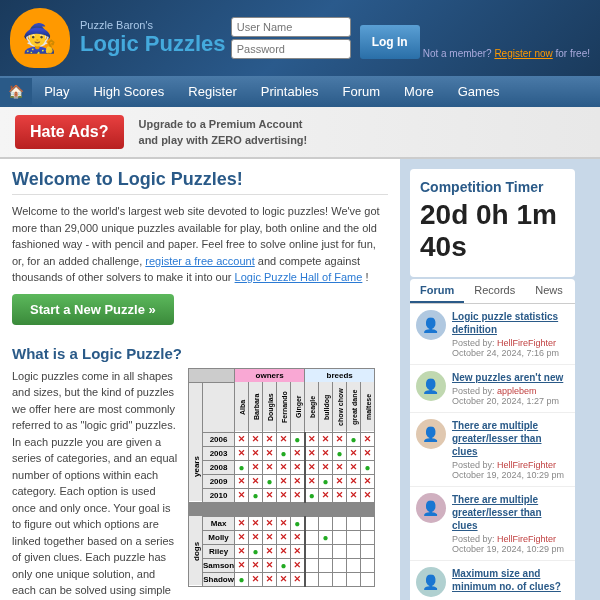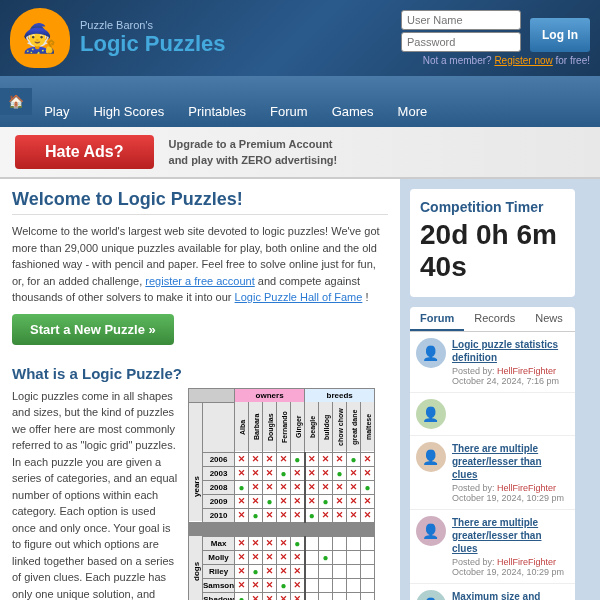--- a/index.html
+++ b/index.html
@@ -5,36 +5,36 @@
     * { box-sizing: border-box; margin: 0; padding: 0; }
     body { font-family: Arial, sans-serif; font-size: 13px; background: #c8d8e8; width: 600px; min-height: 600px; overflow-x: hidden; }
 
     
     #header { background: linear-gradient(135deg, #1a3a5c 0%, #2a5a8c 50%, #1a3a5c 100%); padding: 8px 10px; display: flex; align-items: center; justify-content: space-between; }
     #logo-area { display: flex; align-items: center; gap: 10px; }
     #logo-mascot { width: 60px; height: 60px; background: #f90; border-radius: 50% 50% 40% 40%; position: relative; overflow: hidden; display: flex; align-items: center; justify-content: center; font-size: 28px; }
     #logo-text { color: white; }
     #logo-text .subtitle { font-size: 11px; color: #aac8e8; }
     #logo-text .title { font-size: 22px; font-weight: bold; color: #4ad; }
-    #login-area { display: flex; flex-direction: column; gap: 3px; }
+    #login-area { display: flex; flex-direction: row; gap: 3px; align-items: flex-end; }
     #login-fields { display: flex; flex-direction: column; gap: 2px; }
     .login-input { width: 120px; padding: 3px 5px; font-size: 11px; border: 1px solid #888; border-radius: 3px; }
     #login-btn { background: linear-gradient(to bottom, #5a9fd4, #2a6fa8); color: white; border: none; padding: 10px 12px; font-size: 12px; font-weight: bold; border-radius: 3px; cursor: pointer; align-self: flex-end; margin-left: 5px; }
     #login-row { display: flex; align-items: center; gap: 4px; }
     #register-link { font-size: 10px; color: #aad; text-align: right; }
     #register-link a { color: #f90; }
 
     
     #nav { background: linear-gradient(to bottom, #4a7aa8, #2a5a88); display: flex; align-items: center; padding: 0; }
     #nav-home { background: #2a5a88; padding: 6px 8px; color: white; cursor: pointer; }
-    .nav-item { color: white; padding: 8px 12px; font-size: 13px; cursor: pointer; text-decoration: none; display: inline-block; margin-top: 20px; }
+    .nav-item { color: white; padding: 8px 12px; font-size: 13px; cursor: pointer; text-decoration: none; display: inline-block; }
 
     
     #ad-banner { background: linear-gradient(to right, #f5f5f5, #e8e8e8); border-bottom: 2px solid #ccc; padding: 8px 15px; display: flex; align-items: center; gap: 15px; }
-    #hate-ads { background: linear-gradient(to bottom, #e84040, #b82020); color: white; padding: 8px 30px; font-size: 16px; font-weight: bold; border-radius: 4px; }
+    #hate-ads { background: linear-gradient(to bottom, #e84040, #b82020); color: white; padding: 8px 15px; font-size: 16px; font-weight: bold; border-radius: 4px; }
     #ad-text { font-size: 11px; color: #555; line-height: 1.5; }
     #ad-text span { font-weight: bold; }
 
     
     #main { display: flex; gap: 0; padding: 0; }
     #content { flex: 1; padding: 10px 12px; background: white; max-width: 400px; }
     #sidebar { width: 185px; padding: 10px; background: #c8d8e8; }
 
     
     .section-title { font-size: 18px; font-weight: bold; color: #2a5a88; margin-bottom: 8px; border-bottom: 1px solid #ddd; padding-bottom: 4px; }
@@ -53,21 +53,21 @@
 
     .grid-table { border-collapse: collapse; font-size: 8px; }
     .grid-table th, .grid-table td { border: 1px solid #888; width: 14px; height: 14px; text-align: center; vertical-align: middle; padding: 0; }
     .grid-table th { background: #ddd; font-weight: bold; }
     .header-row th { writing-mode: vertical-lr; transform: rotate(180deg); height: 50px; font-size: 7px; background: #e8e8e8; }
     .row-header { background: #e8e8e8; font-weight: bold; }
     .x-mark { color: #cc2222; font-weight: bold; font-size: 9px; }
     .o-mark { color: #22aa22; font-weight: bold; font-size: 10px; }
 
     
-    #competition { background: white; border-radius: 4px; padding: 10px; margin-bottom: 10px; }
+    #competition { background: white; border-radius: 4px; padding: 10px; margin-bottom: 2px; }
     .comp-title { font-size: 14px; color: #2a5a88; font-weight: bold; margin-bottom: 4px; }
     .comp-timer { font-size: 28px; font-weight: bold; color: #222; margin: 4px 0; }
 
     
     #forum-section { background: white; border-radius: 4px; overflow: hidden; }
     .forum-tabs { display: flex; border-bottom: 1px solid #ccc; }
     .forum-tab { padding: 5px 10px; font-size: 11px; cursor: pointer; color: #555; border-bottom: 2px solid transparent; }
     .forum-tab.active { color: #2a5a88; border-bottom: 2px solid #2a5a88; font-weight: bold; }
 
     .forum-item { display: flex; gap: 6px; padding: 6px; border-bottom: 1px solid #eee; align-items: flex-start; }
@@ -101,24 +101,25 @@
       <a href="#">Register now</a>
       <span>for free!</span>
     </div>
   </div>
 </div>
 
 <div id="nav">
   <div id="nav-home">🏠</div>
   <a class="nav-item">Play</a>
   <a class="nav-item">High Scores</a>
+  <a class="nav-item">Register</a>
   <a class="nav-item">Printables</a>
   <a class="nav-item">Forum</a>
+  <a class="nav-item">More</a>
   <a class="nav-item">Games</a>
-  <a class="nav-item">More</a>
 </div>
 
 <div id="ad-banner">
   <div id="hate-ads">Hate Ads?</div>
   <div id="ad-text">
     <span>Upgrade to a Premium Account</span><br>
     <span>and play with</span>
     <span>ZERO</span>
     <span>advertising!</span>
   </div>
@@ -310,39 +311,43 @@
               </table>
             </div>
         </div>
       </div>
     </div>
   </div>
 
   <div id="sidebar">
     <div id="competition">
       <div class="comp-title">Competition Timer</div>
-      <div class="comp-timer">20d 0h 6m 40s</div>
+      <div class="comp-timer">20d 0h 1m 40s</div>
     </div>
 
     <div id="forum-section">
       <div class="forum-tabs">
         <div class="forum-tab active">Forum</div>
         <div class="forum-tab">Records</div>
         <div class="forum-tab">News</div>
       </div>
       <div id="forum-items-container">
           <div class="forum-item">
     <div class="forum-avatar" style="background:#b0c8e0;">👤</div>
     <div class="forum-item-text">
       <div class="forum-item-title">Logic puzzle statistics definition</div>
       <div class="forum-item-meta">Posted by: <span>HellFireFighter</span><br>October 24, 2024, 7:16 pm</div>
     </div>
   </div>
           <div class="forum-item">
     <div class="forum-avatar" style="background:#c0d8b0;">👤</div>
+    <div class="forum-item-text">
+      <div class="forum-item-title">New puzzles aren't new</div>
+      <div class="forum-item-meta">Posted by: <span>applebem</span><br>October 20, 2024, 1:27 pm</div>
+    </div>
   </div>
           <div class="forum-item">
     <div class="forum-avatar" style="background:#e0c8b0;">👤</div>
     <div class="forum-item-text">
       <div class="forum-item-title">There are multiple greater/lesser than clues</div>
       <div class="forum-item-meta">Posted by: <span>HellFireFighter</span><br>October 19, 2024, 10:29 pm</div>
     </div>
   </div>
           <div class="forum-item">
     <div class="forum-avatar" style="background:#d0b0c0;">👤</div>

